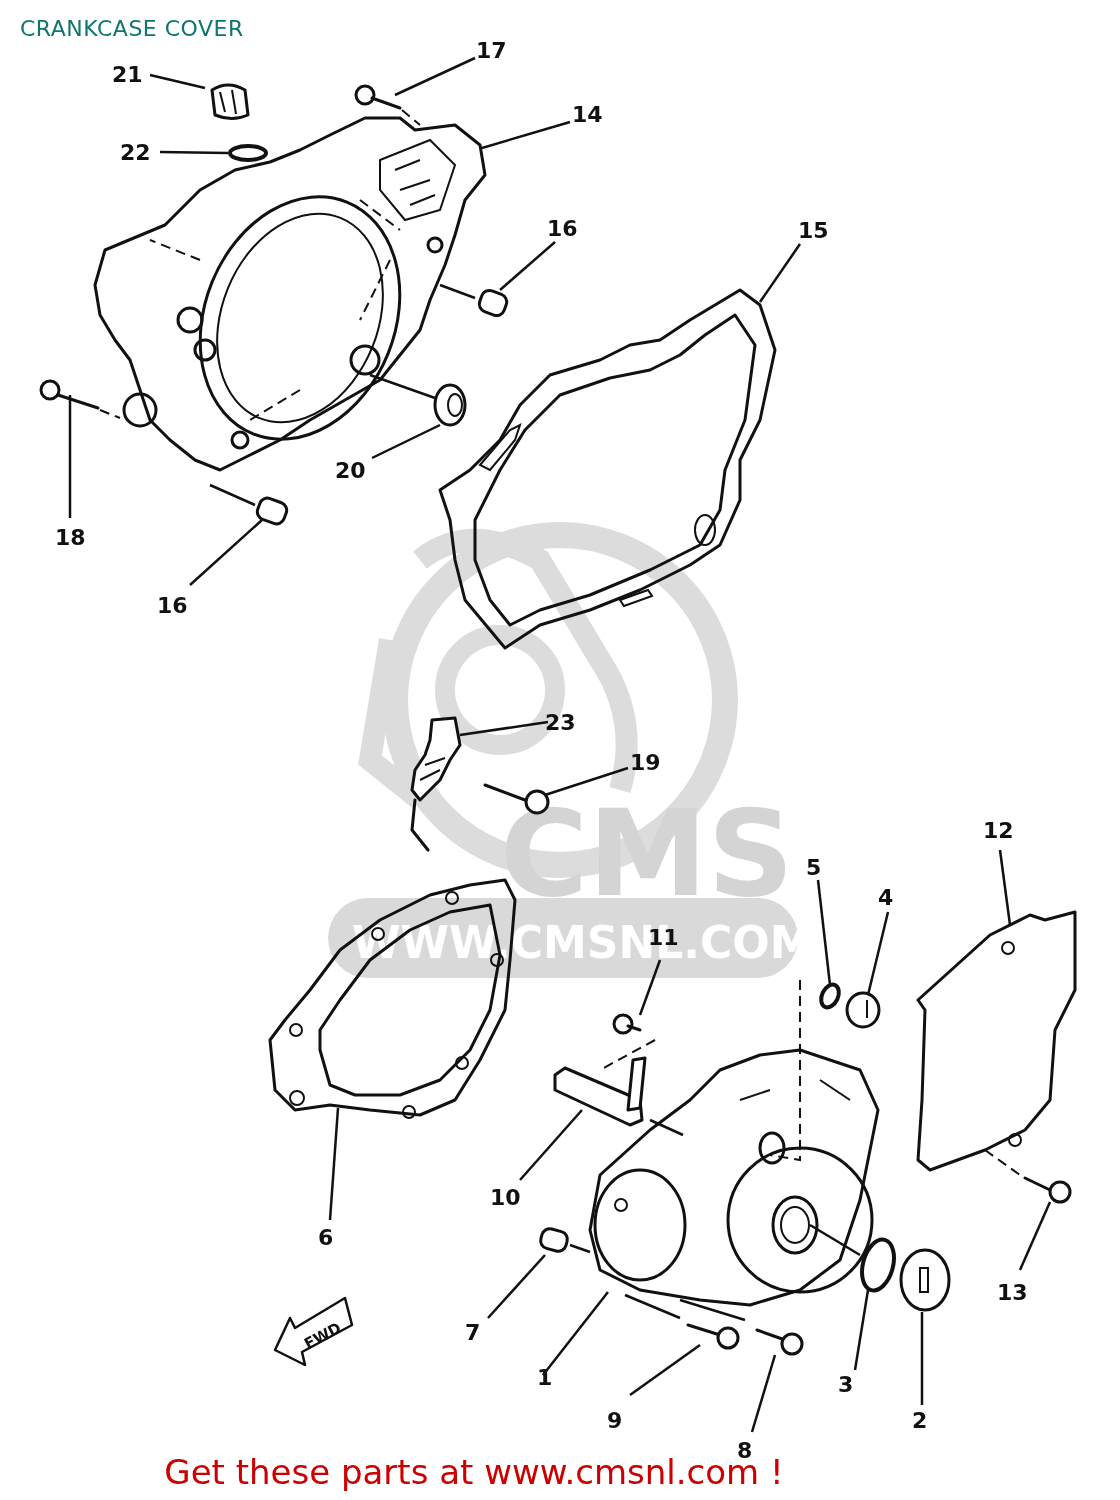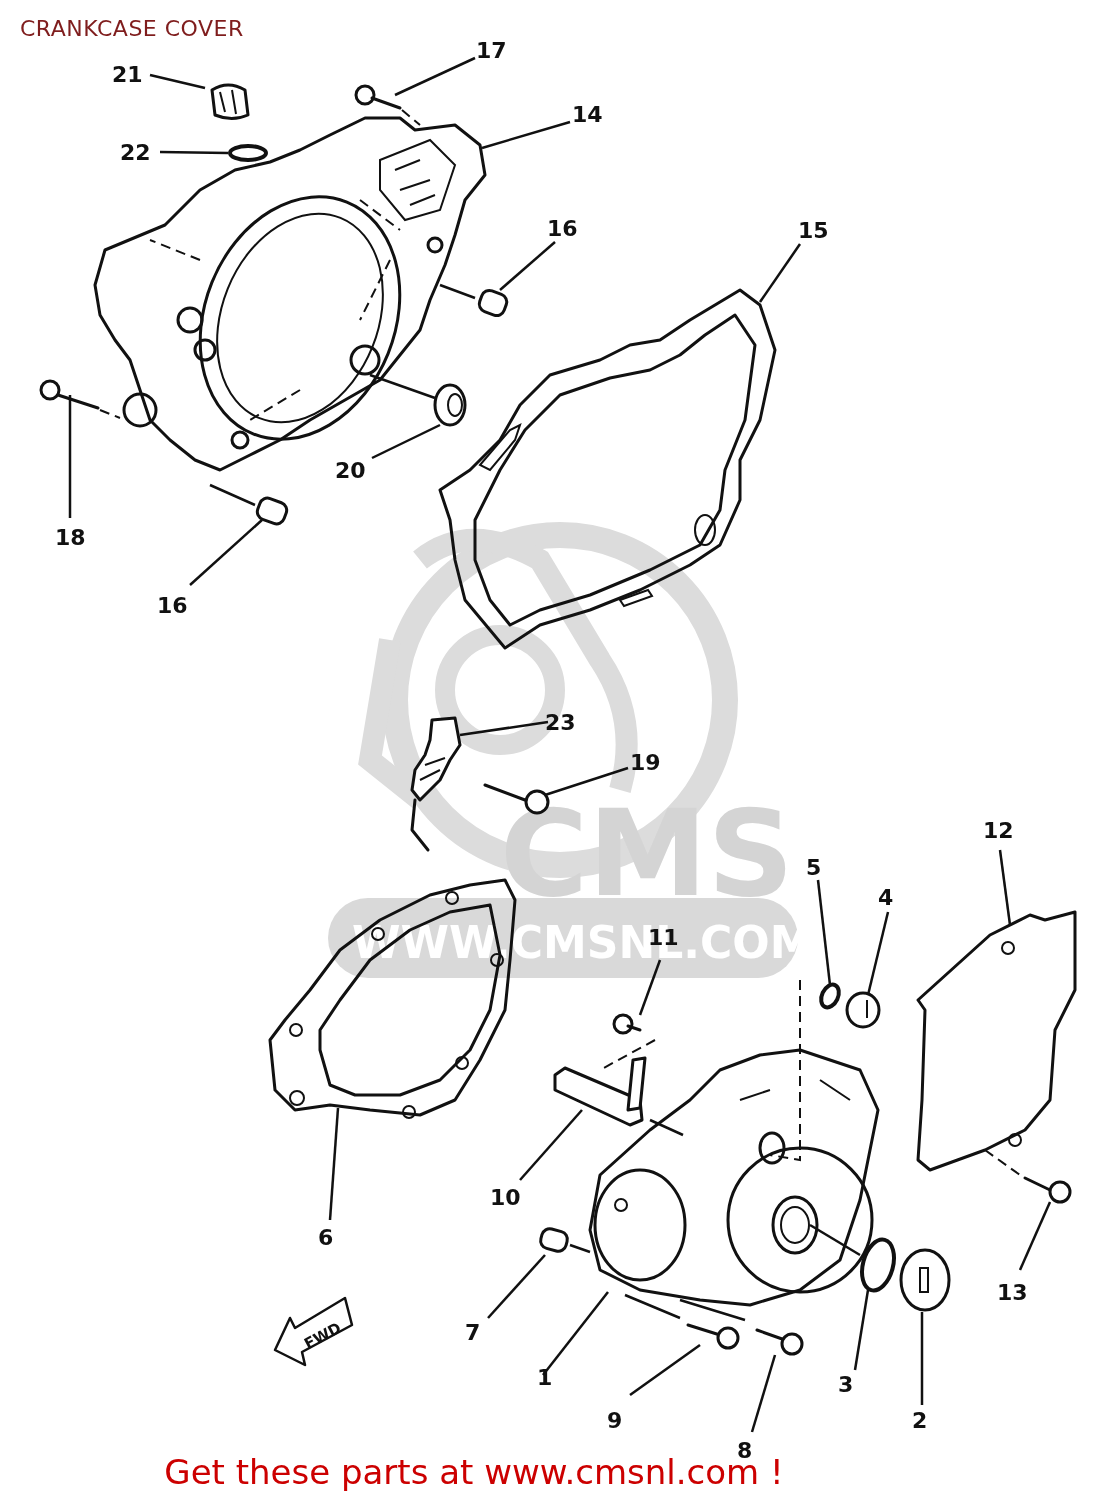--- a/index.html
+++ b/index.html
@@ -1,17 +1,17 @@
 <!DOCTYPE html>
 <html><head>
   <meta charset="utf-8">
   <style>
     html, body { margin: 0; padding: 0; background: #ffffff; }
     body { width: 1120px; height: 1500px; position: relative; overflow: hidden; font-family: "DejaVu Sans", sans-serif; }
-    .title { position: absolute; left: 20px; top: 16px; font-size: 22px; color: #7f1d1d; letter-spacing: 0.5px; }
+    .title { position: absolute; left: 20px; top: 16px; font-size: 22px; color: #0f766e; letter-spacing: 0.5px; }
     .diagram { position: absolute; left: 0; top: 0; width: 1120px; height: 1500px; }
     .callout { font-family: "DejaVu Sans", sans-serif; font-weight: bold; font-size: 22px; fill: #111; }
     .part { fill: none; stroke: #111; stroke-width: 3; stroke-linejoin: round; stroke-linecap: round; }
     .part-fill { fill: #fff; stroke: #111; stroke-width: 3; stroke-linejoin: round; }
     .thin { fill: none; stroke: #111; stroke-width: 2; }
     .dash { fill: none; stroke: #111; stroke-width: 2; stroke-dasharray: 10 6; }
     .leader { stroke: #111; stroke-width: 2.5; fill: none; }
     .wm { fill: #d9d9d9; }
     .wm-stroke { fill: none; stroke: #dcdcdc; stroke-width: 26; }
     .wm-text { font-family: "DejaVu Sans", sans-serif; font-weight: bold; fill: #d4d4d4; }

